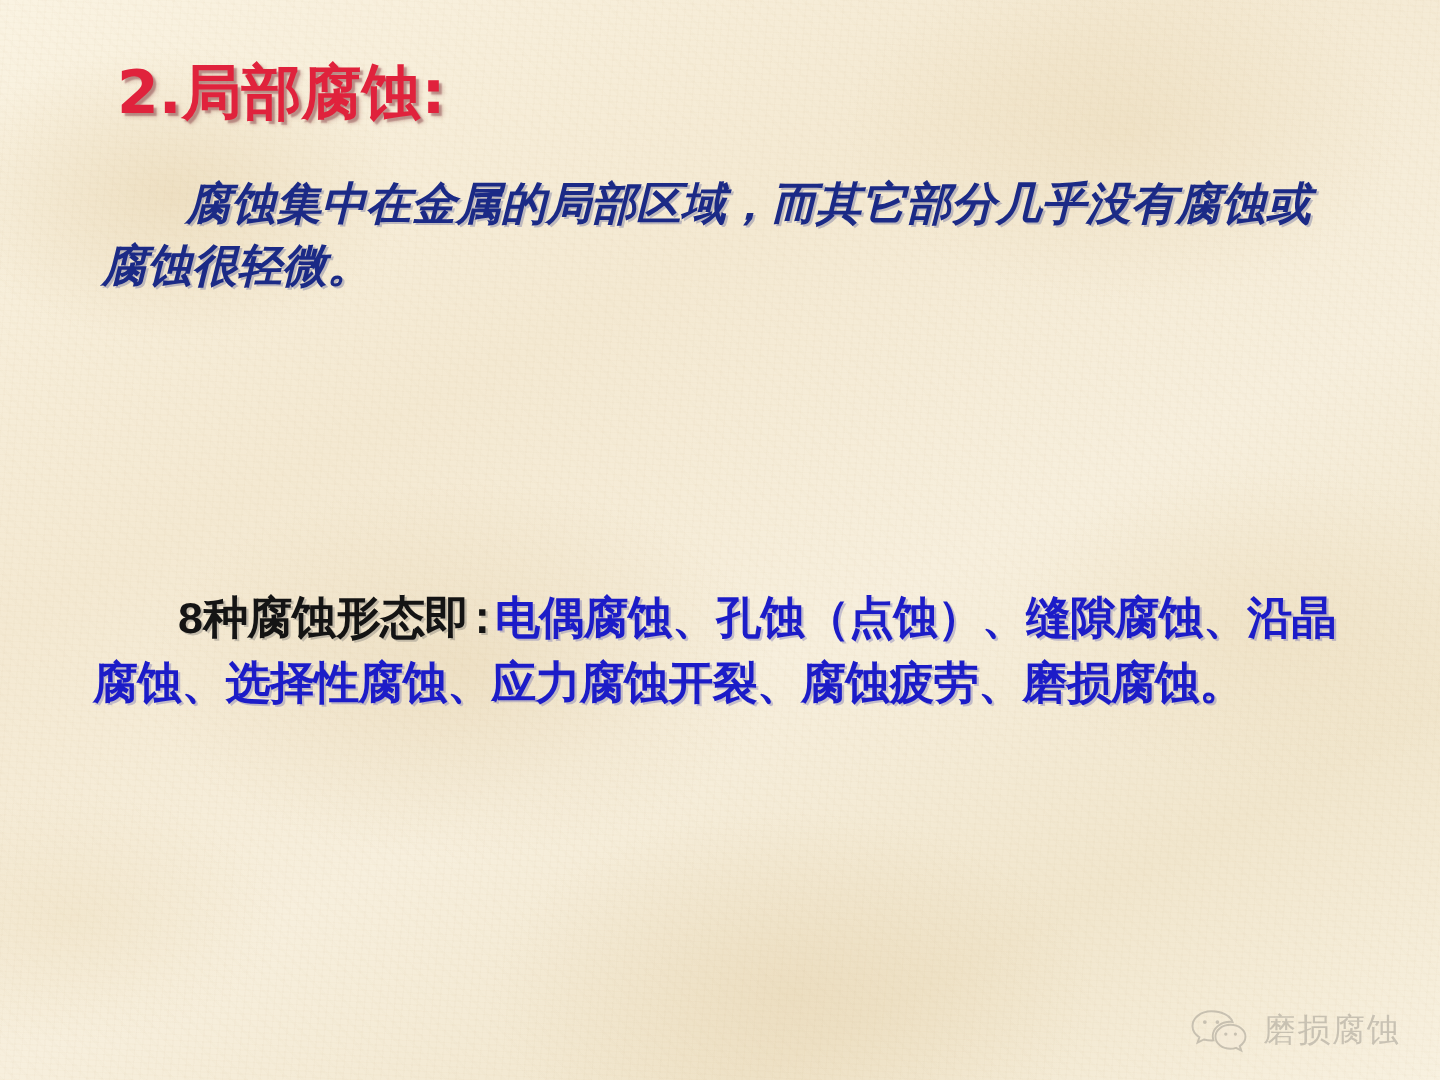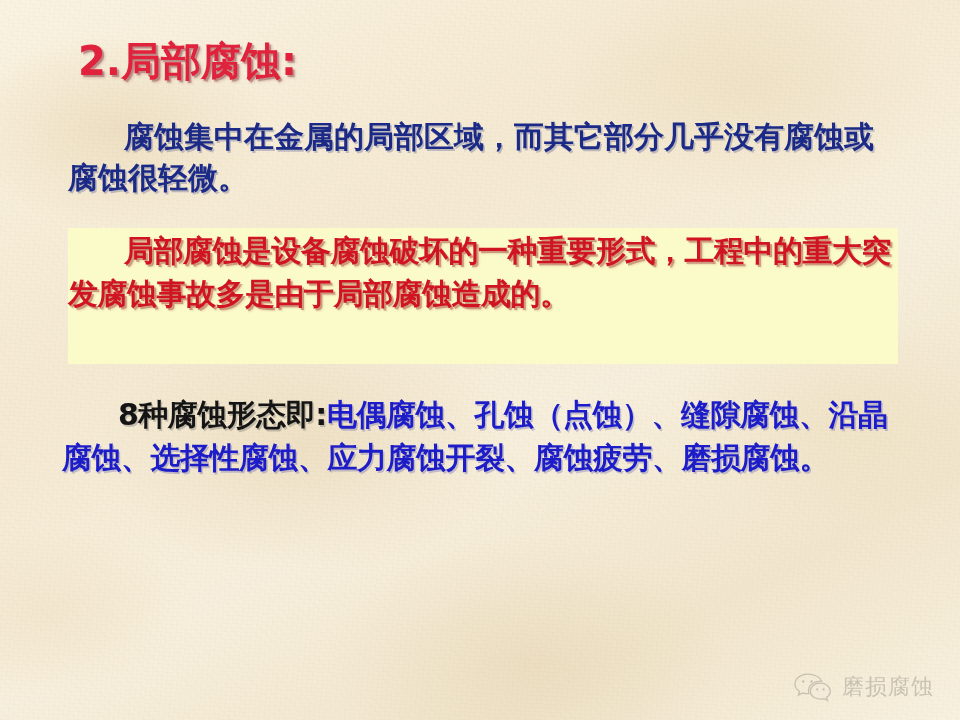--- a/index.html
+++ b/index.html
@@ -61,20 +61,21 @@
     position: absolute;
     left: 68px;
     top: 116px;
     width: 830px;
     font-size: 30px;
     font-weight: bold;
     color: #1b2a86;
     line-height: 1.38;
     text-indent: 56px;
     text-shadow: 1.5px 1.5px 0px rgba(90,95,150,0.35);
+    font-style: italic;
   }
 
   
   .highlight-box {
     position: absolute;
     left: 68px;
     top: 228px;
     width: 830px;
     height: 136px;
     background: #fbfbc9;
@@ -99,20 +100,21 @@
   .para-types {
     position: absolute;
     left: 62px;
     top: 394px;
     width: 845px;
     font-size: 30px;
     font-weight: bold;
     line-height: 1.42;
     text-indent: 56px;
     letter-spacing: -0.5px;
+    font-family: Liberation Mono, monospace;
   }
   .para-types .lead {
     color: #141414;
     text-shadow: 1.5px 1.5px 0px rgba(90,90,90,0.30);
   }
   .para-types .list {
     color: #1c1cc8;
     text-shadow: 1.5px 1.5px 0px rgba(80,80,170,0.30);
   }
 
@@ -144,23 +146,20 @@
 <body>
 
 <div id="slide">
 
   <div id="grain"></div>
 
   <div class="title">2.局部腐蚀:</div>
 
   <div class="para-intro">腐蚀集中在金属的局部区域，而其它部分几乎没有腐蚀或腐蚀很轻微。</div>
 
-  <div class="highlight-box">
-    <div class="highlight-text">局部腐蚀是设备腐蚀破坏的一种重要形式，工程中的重大突发腐蚀事故多是由于局部腐蚀造成的。</div>
-  </div>
 
   <div class="para-types">
     <span class="lead">8种腐蚀形态即:</span><span class="list">电偶腐蚀、孔蚀（点蚀）、缝隙腐蚀、沿晶腐蚀、选择性腐蚀、应力腐蚀开裂、腐蚀疲劳、磨损腐蚀。</span>
   </div>
 
   <div class="watermark">
     <span class="wm-icon">
       <svg width="40" height="30" viewBox="0 0 40 30" xmlns="http://www.w3.org/2000/svg">
 
         <path d="M14.5 2.2C7.6 2.2 2.0 6.6 2.0 12.0c0 3.0 1.8 5.7 4.6 7.5l-1.2 3.6 4.2-2.1c1.5.4 3.1.7 4.9.7.5 0 1.0 0 1.5-.1-.3-.9-.5-1.8-.5-2.8 0-5.3 5.3-9.6 11.8-9.6.5 0 1.0 0 1.4.1C27.5 5.4 21.7 2.2 14.5 2.2z" fill="none" stroke="#8c8880" stroke-width="1.3"></path>

